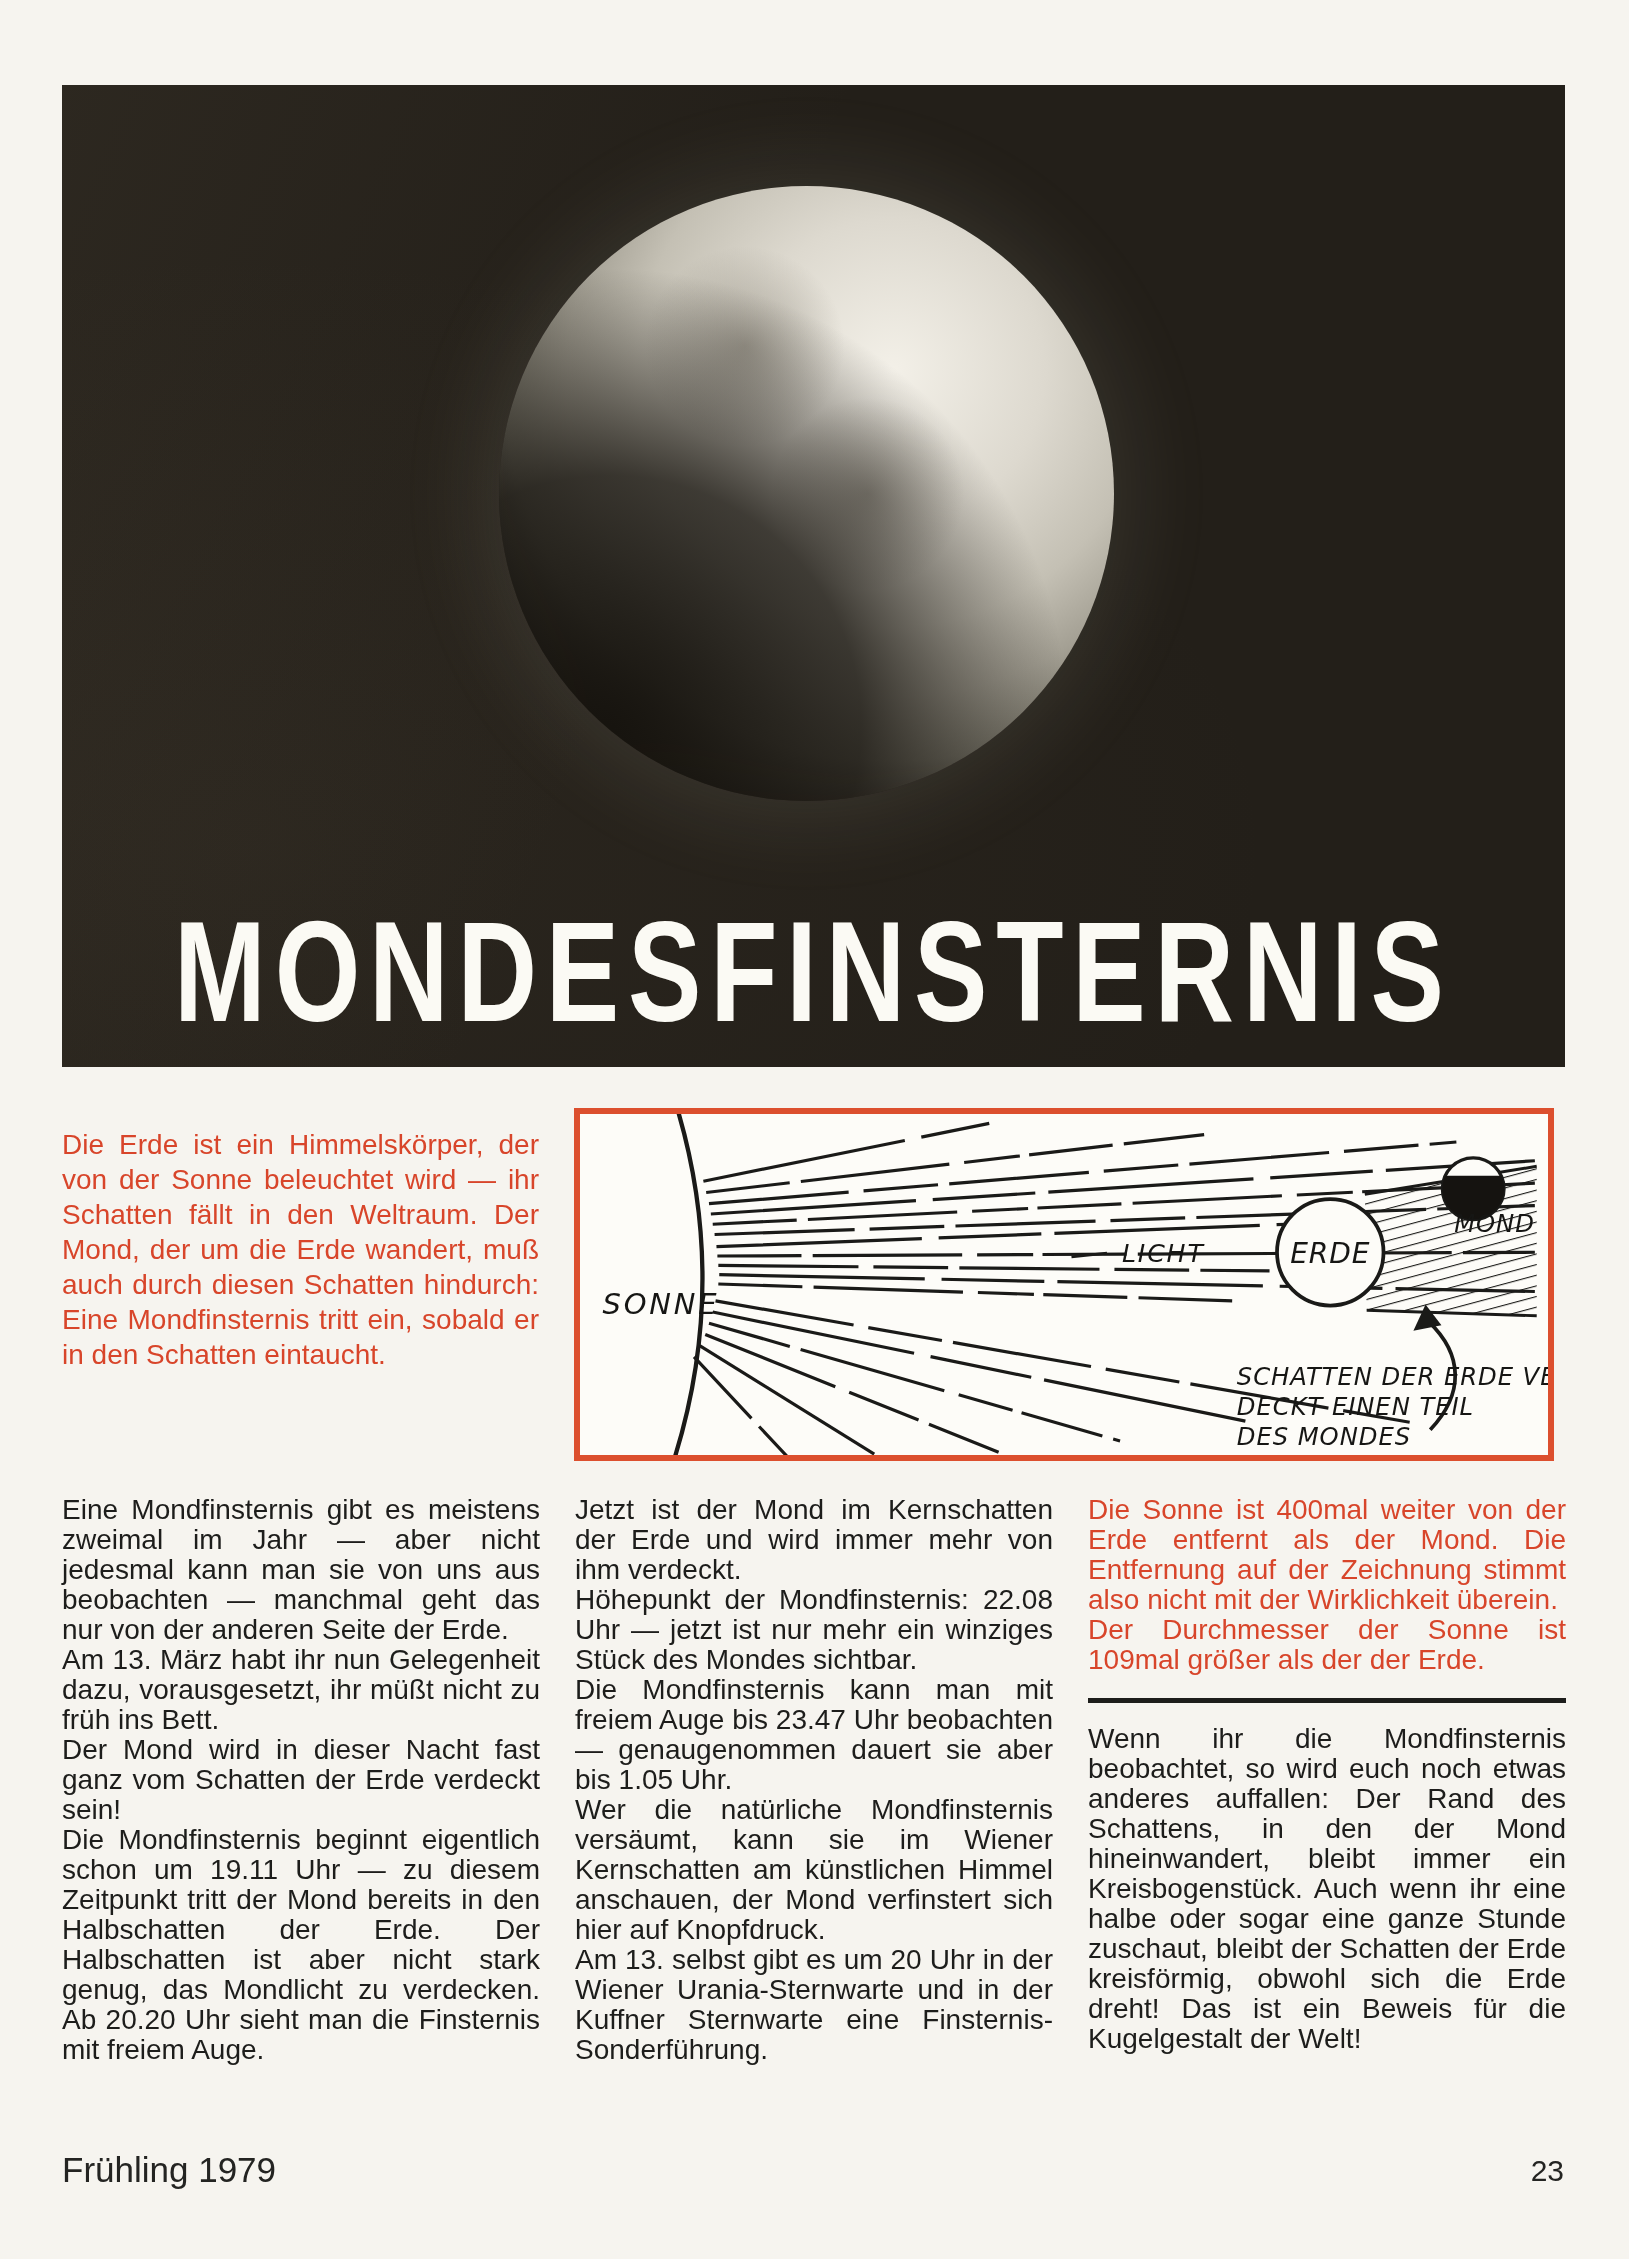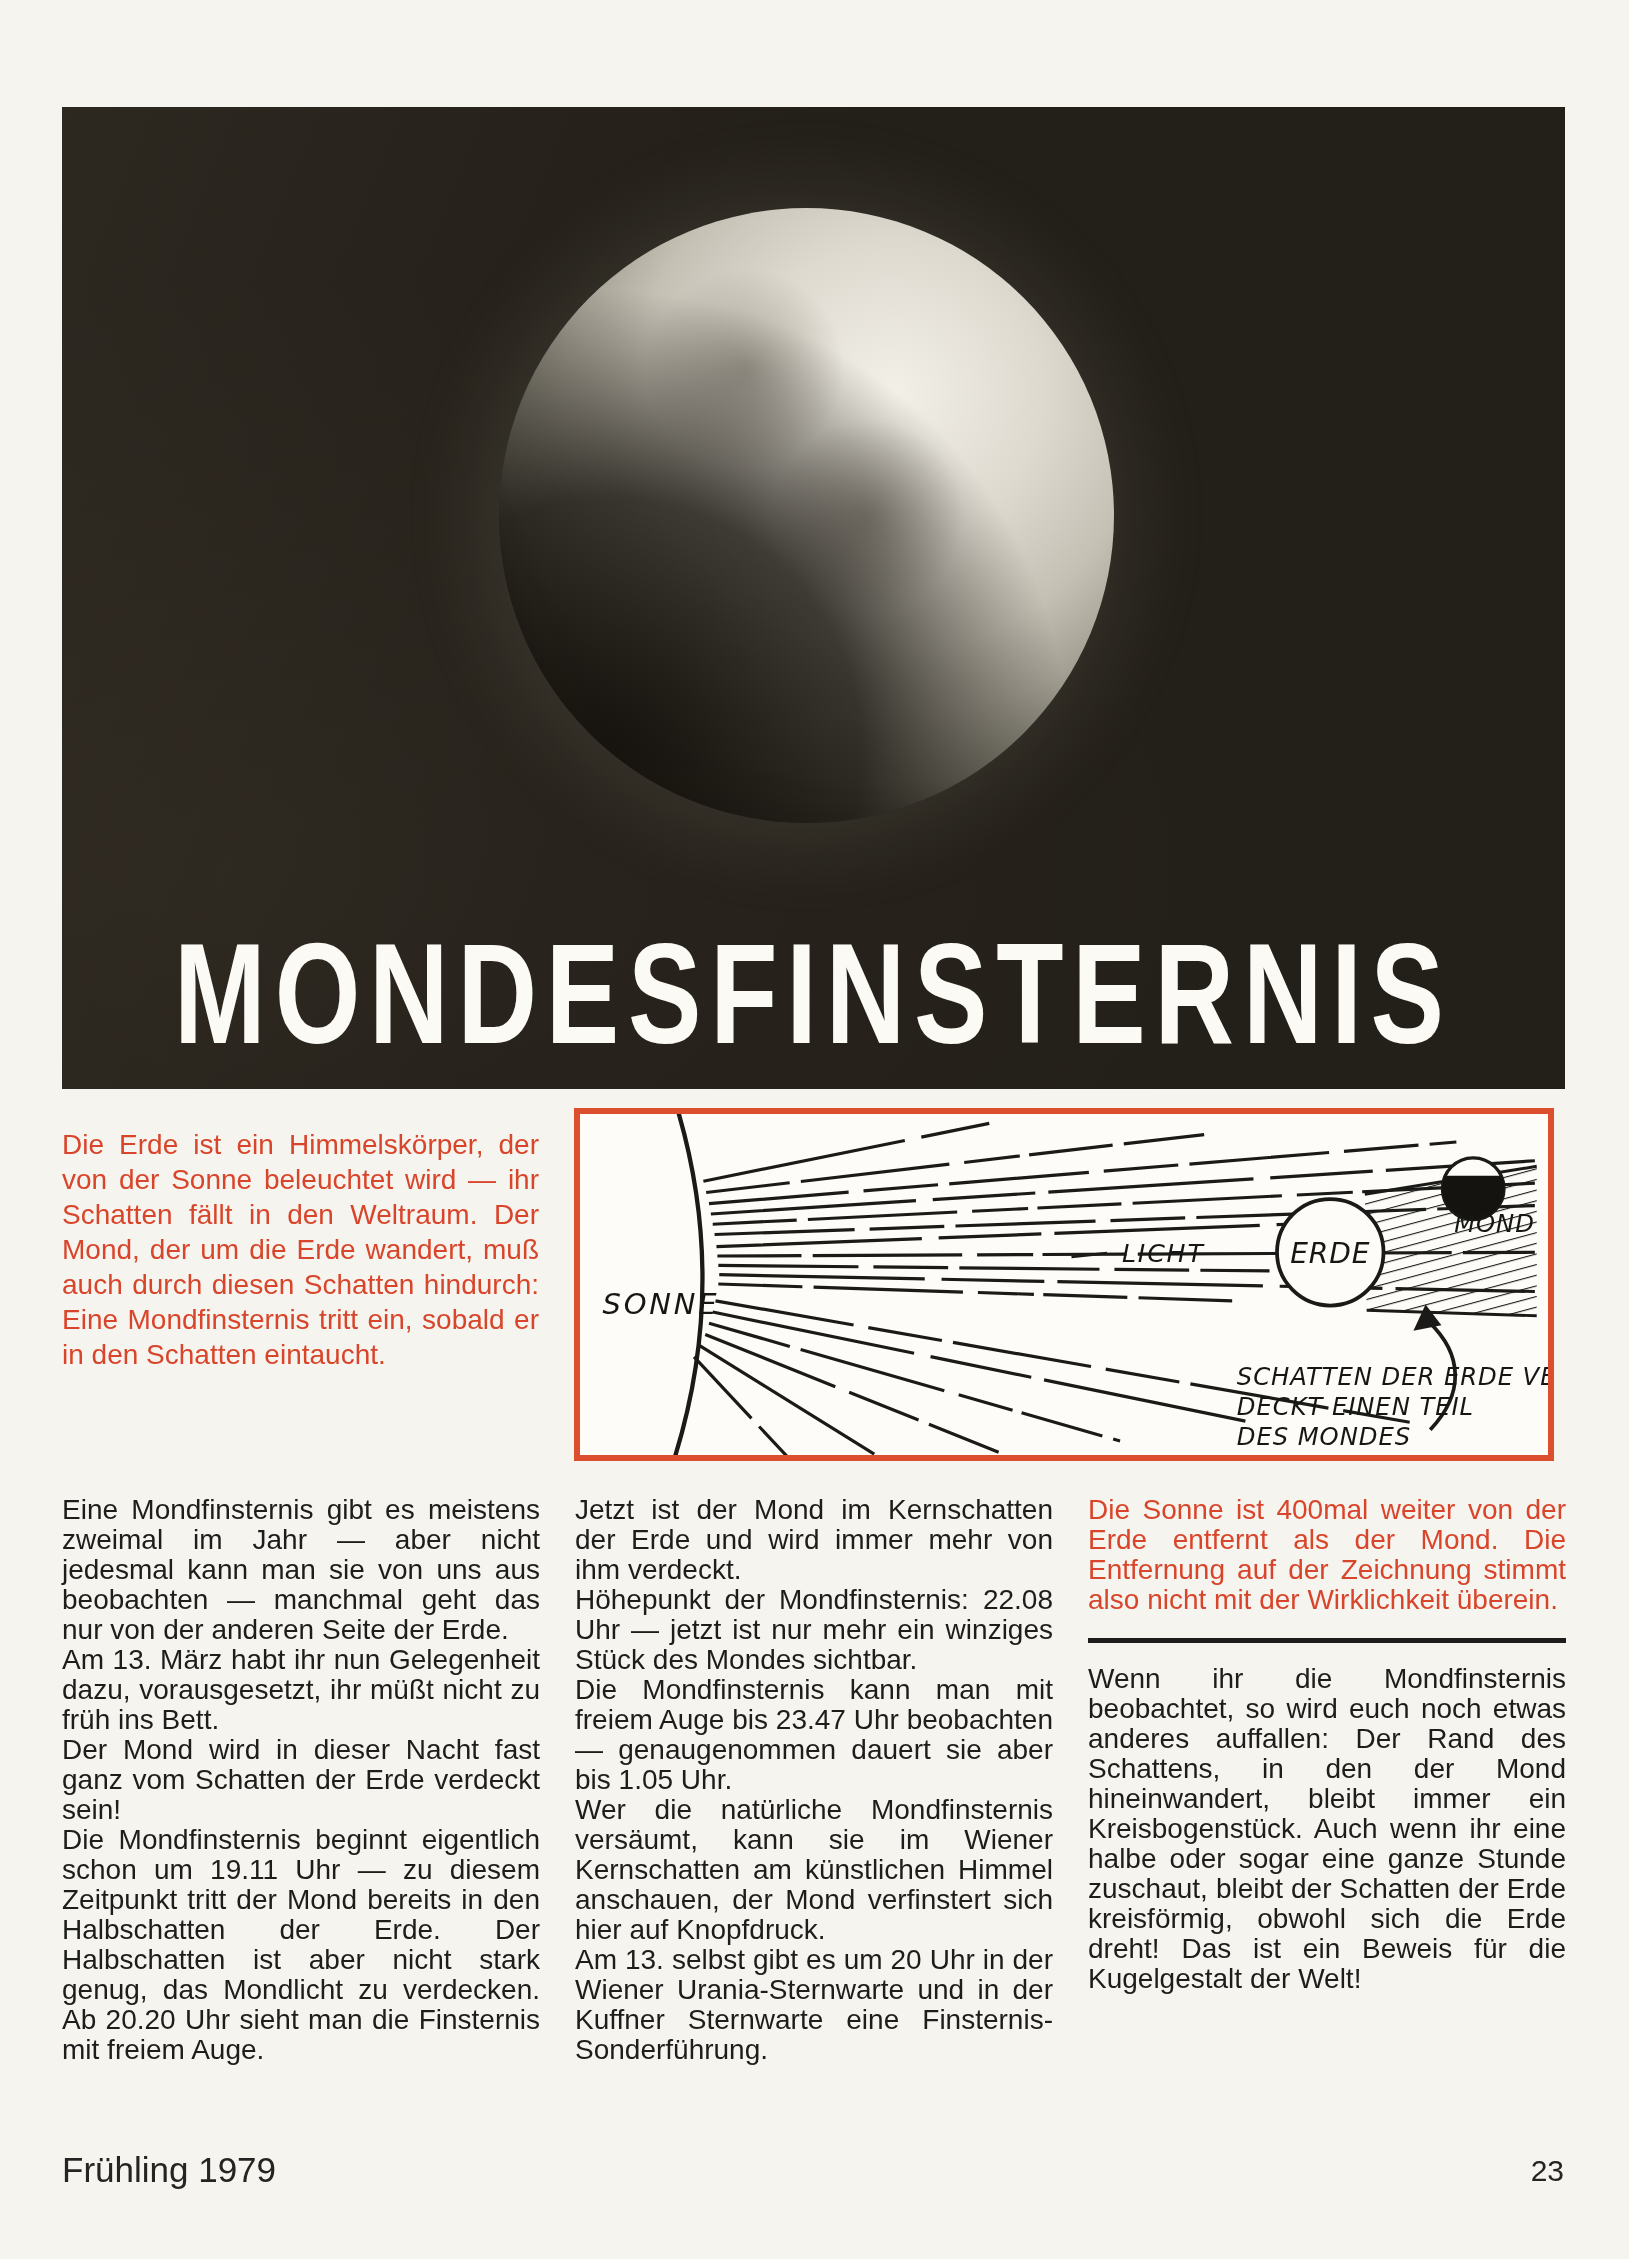--- a/index.html
+++ b/index.html
@@ -6,21 +6,21 @@
   body{
     width:1629px;height:2260px;
     background:#f6f4ef;
     font-family:"Liberation Sans","DejaVu Sans",sans-serif;
     color:#1d1d1b;
   }
   .page{position:relative;width:1629px;height:2260px;overflow:hidden;}
 
   
   .hero{
-    position:absolute;left:62px;top:107px;width:1503px;height:982px;
+    position:absolute;left:62px;top:85px;width:1503px;height:982px;
     background:
       linear-gradient(112deg, rgba(95,85,68,0.16) 0%, rgba(0,0,0,0) 42%),
       radial-gradient(ellipse at 12% 78%, rgba(88,78,62,0.14) 0%, rgba(0,0,0,0) 55%),
       #231f19;
     overflow:hidden;
   }
   .moon{
     position:absolute;left:437px;top:101px;width:615px;height:615px;border-radius:50%;
     background:
       radial-gradient(circle at 18% 88%, rgba(22,19,14,0.97) 0%, rgba(22,19,14,0.78) 34%, rgba(22,19,14,0) 62%),
@@ -160,20 +160,21 @@
     <p>Jetzt ist der Mond im Kernschatten der Erde und wird immer mehr von ihm verdeckt.</p>
     <p>Höhepunkt der Mondfinsternis: 22.08 Uhr — jetzt ist nur mehr ein winziges Stück des Mondes sichtbar.</p>
     <p>Die Mondfinsternis kann man mit freiem Auge bis 23.47 Uhr beobachten — genaugenommen dauert sie aber bis 1.05 Uhr.</p>
     <p>Wer die natürliche Mondfinsternis versäumt, kann sie im Wiener Kernschatten am künstlichen Himmel anschauen, der Mond verfinstert sich hier auf Knopfdruck.</p>
     <p>Am 13. selbst gibt es um 20 Uhr in der Wiener Urania-Sternwarte und in der Kuffner Sternwarte eine Finsternis-Sonderführung.</p>
   </div>
 
   <div class="col col3">
     <div class="red-text">
       <p>Die Sonne ist 400mal weiter von der Erde entfernt als der Mond. Die Entfernung auf der Zeichnung stimmt also nicht mit der Wirklichkeit überein.</p>
+      <p>Der Durchmesser der Sonne ist 109mal größer als der der Erde.</p>
     </div>
     <hr class="col-rule">
     <p>Wenn ihr die Mondfinsternis beobachtet, so wird euch noch etwas anderes auffallen: Der Rand des Schattens, in den der Mond hineinwandert, bleibt immer ein Kreisbogenstück. Auch wenn ihr eine halbe oder sogar eine ganze Stunde zuschaut, bleibt der Schatten der Erde kreisförmig, obwohl sich die Erde dreht! Das ist ein Beweis für die Kugelgestalt der Welt!</p>
   </div>
 
   <div class="footer-left">Frühling 1979</div>
   <div class="footer-page">23</div>
 
 </div>
 

